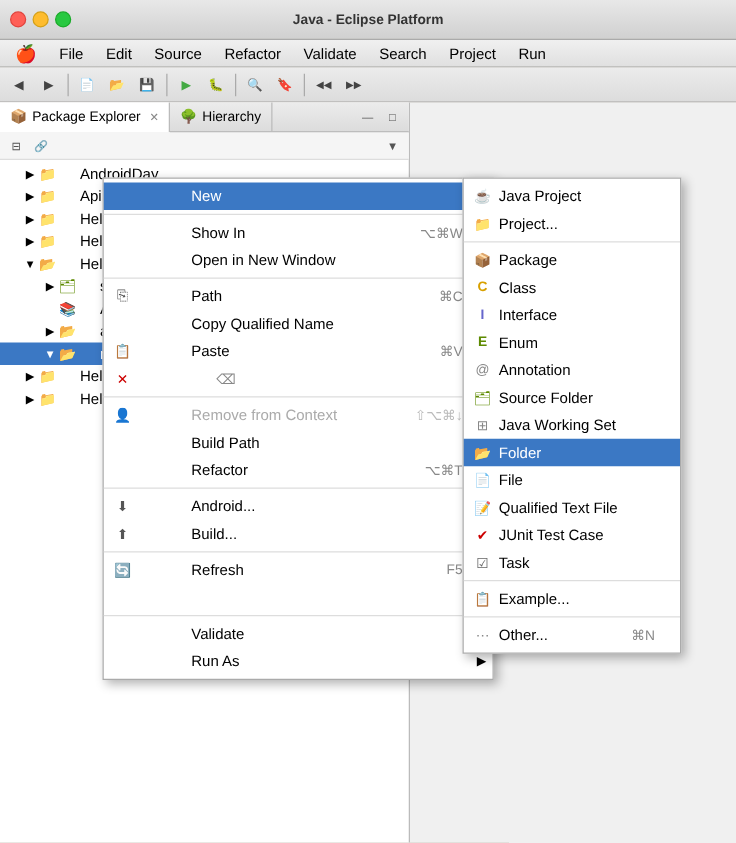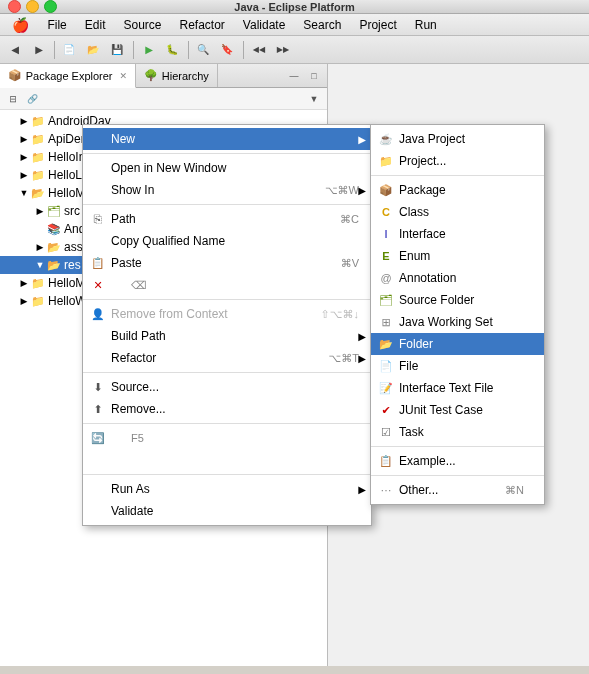--- a/index.html
+++ b/index.html
@@ -9,21 +9,21 @@
       font-family: 'Lucida Grande', 'Helvetica Neue', Arial, sans-serif;
       font-size: 12px;
       background: #d4d0c8;
       overflow: hidden;
       position: relative;
     }
 
     
     .title-bar {
       background: linear-gradient(to bottom, #e8e8e8, #d0d0d0);
-      height: 14px;
+      height: 32px;
       display: flex;
       align-items: center;
       padding: 0 8px;
       border-bottom: 1px solid #aaa;
       position: relative;
     }
     .title-bar-buttons {
       display: flex;
       gap: 5px;
       align-items: center;
@@ -180,21 +180,21 @@
     .tree-icon {
       width: 16px;
       height: 16px;
       display: inline-flex;
       align-items: center;
       justify-content: center;
       font-size: 11px;
       flex-shrink: 0;
       margin-right: 2px;
     }
-    .tree-label { font-size: 12px; }
+    .tree-label { font-size: 12px; margin-left: 16px; }
 
     
     .right-panel {
       flex: 1;
       background: #f0f0f0;
     }
 
     
     .context-menu {
       position: absolute;
@@ -203,25 +203,26 @@
       background: #fff;
       border: 1px solid #aaa;
       box-shadow: 3px 3px 8px rgba(0,0,0,0.3);
       min-width: 290px;
       z-index: 100;
       padding: 3px 0;
     }
     .ctx-item {
       display: flex;
       align-items: center;
-      padding: 2px 12px 2px 6px;
+      padding: 2px 24px 2px 6px;
       font-size: 12px;
       cursor: pointer;
       height: 22px;
       position: relative;
+      gap: 42px;
     }
     .ctx-item.disabled { color: #aaa; cursor: default; }
     .ctx-item.highlighted { background: #3b78c4; color: white; }
     .ctx-item.has-submenu::after {
       content: '▶';
       position: absolute;
       right: 5px;
       font-size: 10px;
     }
     .ctx-separator {
@@ -441,29 +442,29 @@
 
   <div class="context-menu">
 
     <div class="ctx-item highlighted has-submenu">
       <span class="ctx-icon"></span>
       <span class="ctx-label">New</span>
     </div>
 
     <div class="ctx-separator"></div>
 
-    <div class="ctx-item">
-      <span class="ctx-icon"></span>
-      <span class="ctx-label">Open in New Window</span>
-    </div>
-
     <div class="ctx-item has-submenu">
       <span class="ctx-icon"></span>
       <span class="ctx-label">Show In</span>
       <span class="ctx-shortcut">⌥⌘W</span>
+    </div>
+
+    <div class="ctx-item">
+      <span class="ctx-icon"></span>
+      <span class="ctx-label">Open in New Window</span>
     </div>
     <div class="ctx-separator"></div>
 
     <div class="ctx-item">
       <span class="ctx-icon" style="color:#555;">⎘</span>
       <span class="ctx-label">Path</span>
       <span class="ctx-shortcut">⌘C</span>
     </div>
 
     <div class="ctx-item">
@@ -496,47 +497,48 @@
 
     <div class="ctx-item has-submenu">
       <span class="ctx-icon"></span>
       <span class="ctx-label">Refactor</span>
       <span class="ctx-shortcut">⌥⌘T</span>
     </div>
     <div class="ctx-separator"></div>
 
     <div class="ctx-item">
       <span class="ctx-icon" style="color:#555;">⬇</span>
-      <span class="ctx-label">Source...</span>
+      <span class="ctx-label">Android...</span>
     </div>
 
     <div class="ctx-item">
       <span class="ctx-icon" style="color:#555;">⬆</span>
-      <span class="ctx-label">Remove...</span>
+      <span class="ctx-label">Build...</span>
     </div>
     <div class="ctx-separator"></div>
 
     <div class="ctx-item">
       <span class="ctx-icon" style="color:#666;">🔄</span>
+      <span class="ctx-label">Refresh</span>
       <span class="ctx-shortcut">F5</span>
     </div>
 
     <div class="ctx-item">
       <span class="ctx-icon"></span>
     </div>
     <div class="ctx-separator"></div>
 
+    <div class="ctx-item">
+      <span class="ctx-icon"></span>
+      <span class="ctx-label">Validate</span>
+    </div>
+
     <div class="ctx-item has-submenu">
       <span class="ctx-icon"></span>
       <span class="ctx-label">Run As</span>
-    </div>
-
-    <div class="ctx-item">
-      <span class="ctx-icon"></span>
-      <span class="ctx-label">Validate</span>
     </div>
   </div>
 
   <div class="submenu">
 
     <div class="sub-item">
       <span class="sub-icon icon-java-project">☕</span>
       <span>Java Project</span>
     </div>
 
@@ -586,21 +588,21 @@
       <span>Folder</span>
     </div>
 
     <div class="sub-item">
       <span class="sub-icon" style="color:#666;">📄</span>
       <span>File</span>
     </div>
 
     <div class="sub-item">
       <span class="sub-icon" style="color:#888;">📝</span>
-      <span>Interface Text File</span>
+      <span>Qualified Text File</span>
     </div>
 
     <div class="sub-item">
       <span class="sub-icon" style="color:#c00;">✔</span>
       <span>JUnit Test Case</span>
     </div>
 
     <div class="sub-item">
       <span class="sub-icon" style="color:#666;">☑</span>
       <span>Task</span>

